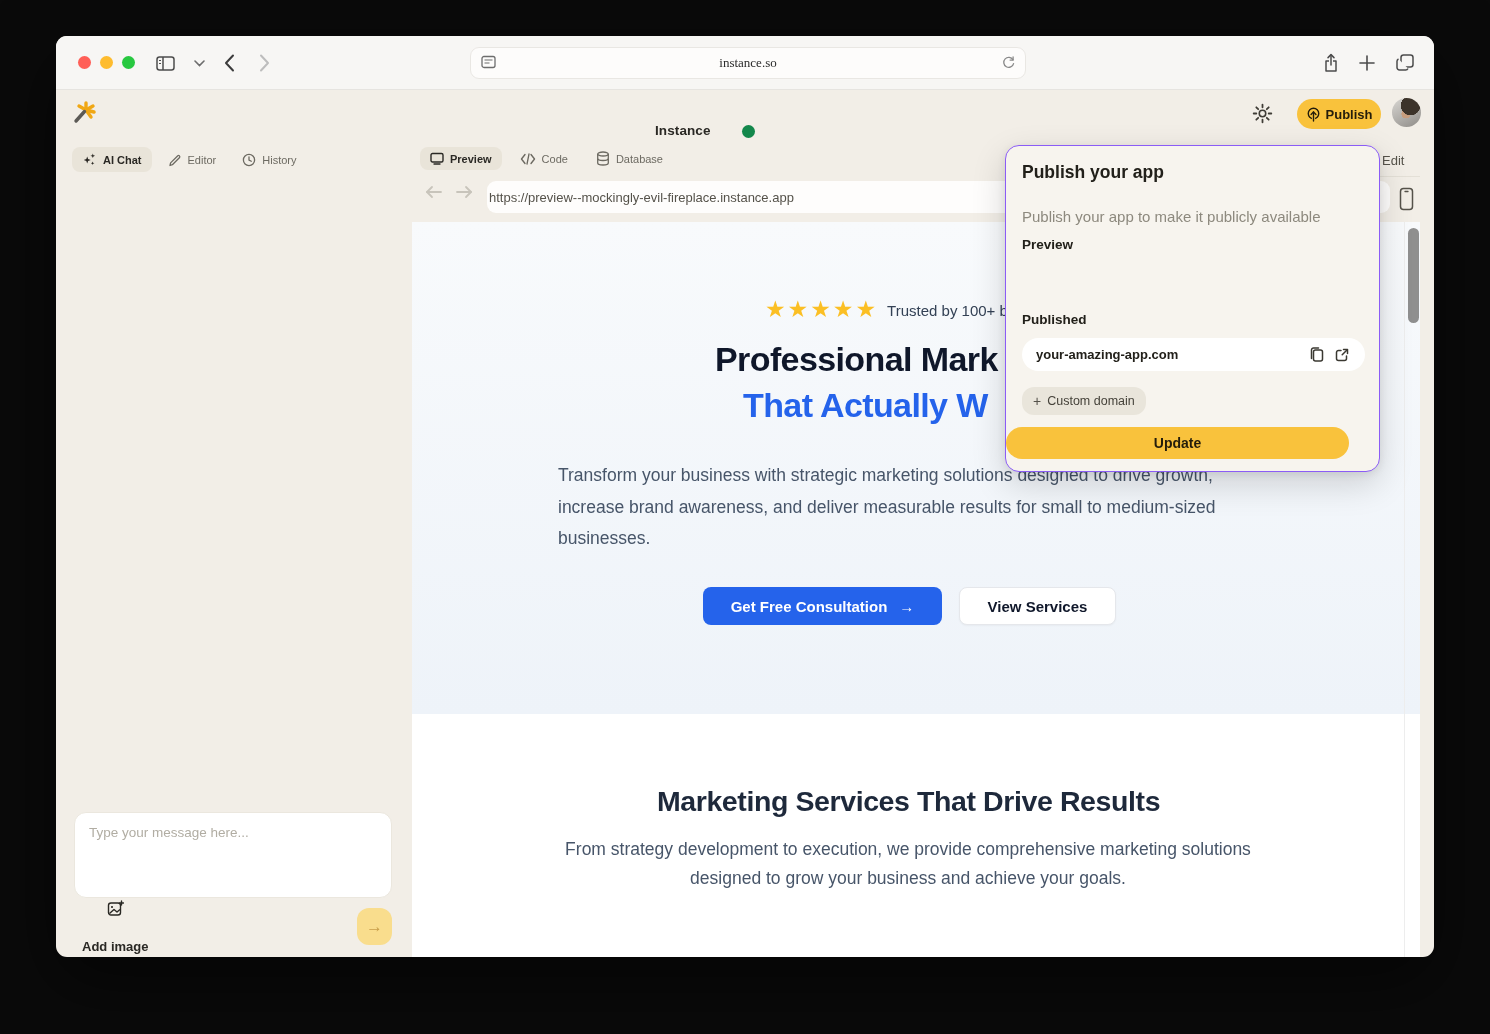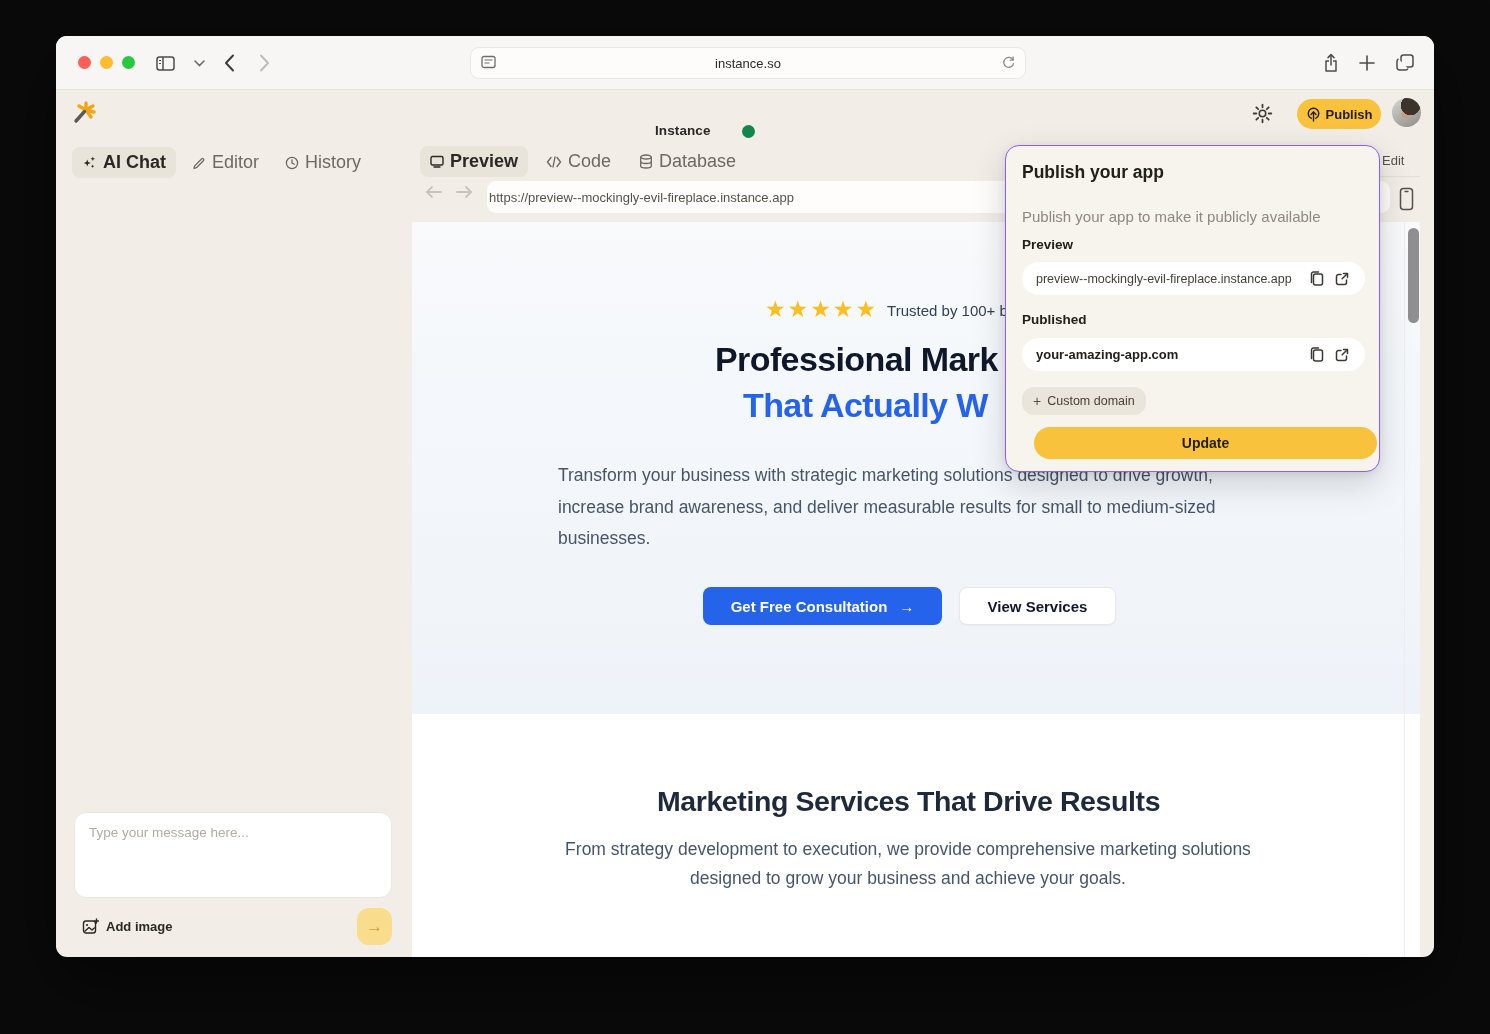--- a/index.html
+++ b/index.html
@@ -8,51 +8,51 @@
             background:#f2eee7; box-shadow:0 24px 70px rgba(0,0,0,.55); }
 
   
   .chrome { position:absolute; left:0; top:0; right:0; height:54px; background:#f7f6f4; border-bottom:1px solid #e6e4e0; }
   .lights { position:absolute; left:22px; top:20px; display:flex; gap:9px; }
   .light { width:13px; height:13px; border-radius:50%; }
   .chrome-ic { position:absolute; top:16px; width:22px; height:22px; display:flex; align-items:center; justify-content:center; color:#4c4c4c; }
   .urlbar { position:absolute; left:414px; top:11px; width:556px; height:32px; background:#fdfcfb; border:1px solid #e9e7e3;
             border-radius:9px; }
   .urlbar-text { position:absolute; left:0; right:0; top:0; bottom:0; display:flex; align-items:center; justify-content:center;
-                 font-size:13px; color:#2b2b2b; }
+                 font-size:13px; color:#2b2b2b;font-family:Liberation Serif, serif; }
   .urlbar .lefty { position:absolute; left:9px; top:6px; color:#6d6d6d;}
   .urlbar .righty { position:absolute; right:9px; top:7px; color:#8a8a8a;}
 
   
   .appbar { position:absolute; left:0; top:54px; right:0; height:48px; background:#f2eee7; }
   .logo { position:absolute; left:14px; top:10px; }
   .app-title-wrap { position:absolute; left:599px; top:0; height:48px; display:flex; align-items:flex-end; }
   .app-title { font-size:13.5px; font-weight:700; color:#2a2824; letter-spacing:.1px; }
   .status-dot { width:13px; height:13px; border-radius:50%; margin-left:31px; }
   .gear-btn { position:absolute; right:160px; top:13px; width:22px; height:22px; color:#3f3c36; }
   .publish-btn { position:absolute; right:53px; top:9px; width:84px; height:30px; border-radius:15px; background:#f9c23c;
                  display:flex; align-items:center; justify-content:center; gap:5px; font-size:13px; font-weight:700; color:#241d0b; }
   .avatar { position:absolute; right:13px; top:8px; width:29px; height:29px; border-radius:50%;
             background: radial-gradient(circle at 64% 26%, #3c332a 0 34%, rgba(0,0,0,0) 35%),
                         radial-gradient(circle at 48% 55%, #c79d7e 0 20%, rgba(0,0,0,0) 21%),
                         linear-gradient(150deg,#d9d7d3,#8f8c88); }
 
   
   .sidebar { position:absolute; left:10px; top:102px; width:334px; bottom:0; }
   .side-tabs { position:absolute; left:6px; top:9px; display:flex; align-items:center; gap:6px; }
-  .tab-pill { display:flex; align-items:center; gap:6px; padding:5px 10px; border-radius:8px; font-size:18px; }
+  .tab-pill { display:flex; align-items:center; gap:6px; padding:5px 10px; border-radius:8px; font-size:11px; }
   .tab-pill.active { background:#e9e4d9; color:#2a2824; font-weight:700; }
   .tab-pill.idle { color:#6d6a62; font-weight:500; }
   .composer { position:absolute; left:8px; right:8px; bottom:59px; height:86px; background:#ffffff; border:1px solid #ebe7de;
               border-radius:12px; padding:12px 14px; }
   .composer textarea { width:100%; height:100%; border:none; outline:none; resize:none; font-family:"Liberation Sans",sans-serif;
                        font-size:13.5px; color:#2a2824; background:transparent; }
   .composer textarea::placeholder { color:#b1ada3; }
   .composer-actions { position:absolute; left:8px; right:8px; bottom:12px; height:37px; display:flex; align-items:center; justify-content:space-between; }
-  .add-image { display:flex; align-items:center; gap:7px; font-size:13px; font-weight:700; color:#2a2824; padding-left:8px; }
+  .add-image { display:flex; align-items:center; gap:22px; font-size:13px; font-weight:700; color:#2a2824; padding-left:8px;flex-direction:column; }
   .send-btn { width:35px; height:37px; border-radius:12px; background:#f9dd8d; color:#c99f4a; display:flex; align-items:center;
               justify-content:center; font-size:17px; font-weight:700; }
 
   
   .ws-tabs { position:absolute; left:364px; top:110px; display:flex; align-items:center; gap:8px; }
   .ws-divider-v { position:absolute; left:1307px; top:112px; width:1px; height:26px; background:#ddd9d0; }
   .ws-divider-h { position:absolute; left:1307px; top:140px; right:14px; height:1px; background:#e4e0d7; }
   .edit-label { position:absolute; left:1326px; top:112px; height:24px; display:flex; align-items:center; font-size:13px; font-weight:500; color:#55524a; }
   .ws-nav { position:absolute; top:148px; display:flex; align-items:center; color:#c8c4bb; }
   .ws-url { position:absolute; left:431px; top:145px; width:903px; height:32px; background:#fefdfc; border:none; border-radius:9px;
@@ -85,21 +85,21 @@
   .pop-sub { position:absolute; left:16px; top:62px; font-size:15px; color:#8d897e; }
   .pop-label { position:absolute; left:16px; font-size:13.5px; font-weight:600; color:#22201a; }
   .pop-pill { position:absolute; left:16px; width:343px; height:33px; background:#ffffff; border-radius:17px; display:flex;
               align-items:center; padding:0 10px 0 14px; }
   .pop-pill .pill-text { flex:1; font-size:12.5px; color:#43403a; white-space:nowrap; overflow:hidden; }
   .pop-pill .pill-text.bold { font-size:13px; font-weight:800; color:#22201a; }
   .pill-ic { width:26px; height:26px; display:flex; align-items:center; justify-content:center; color:#3a3831; }
   .chip { position:absolute; left:16px; top:241px; display:inline-flex; align-items:center; gap:6px; padding:6px 11px;
           background:#e9e5db; border-radius:12px; font-size:12.5px; font-weight:500; color:#45423a; }
   .chip .plus { font-size:14px; color:#55524a; }
-  .update-btn { position:absolute; left:28px; top:281px; width:343px; height:32px; background:#f9c23c; border-radius:16px;
+  .update-btn { position:absolute; left:0; top:281px; width:343px; height:32px; background:#f9c23c; border-radius:16px;
                 display:flex; align-items:center; justify-content:center; font-size:14px; font-weight:700; color:#241d0b; }
 
   svg { display:block; }
 </style>
 </head>
 <body>
 
 <div class="window">
 
   <div class="chrome">
@@ -350,36 +350,20 @@
 
     <div class="vp-scroll-sep"></div>
     <div class="vp-thumb"></div>
   </div>
 
   <div class="popover">
     <div class="pop-title">Publish your app</div>
     <div class="pop-sub">Publish your app to make it publicly available</div>
 
     <div class="pop-label" style="top:91px">Preview</div>
-    <div class="pop-pill" style="top:116px">
-      <span class="pill-text">preview--mockingly-evil-fireplace.instance.app</span>
-      <span class="pill-ic">
-        <svg width="17" height="17" viewBox="0 0 17 17">
-            <rect x="5.5" y="4" width="9" height="11" rx="2" fill="none" stroke="#3a3831" stroke-width="1.5"></rect>
-            <path d="M3.5 12.5 v-8.5 a2 2 0 0 1 2 -2 h5" fill="none" stroke="#3a3831" stroke-width="1.5" stroke-linecap="round"></path>
-          </svg>
-      </span>
-      <span class="pill-ic">
-        <svg width="16" height="16" viewBox="0 0 16 16">
-            <path d="M7 3.5 H4.5 a2 2 0 0 0 -2 2 v6 a2 2 0 0 0 2 2 h6 a2 2 0 0 0 2 -2 V9" fill="none" stroke="#3a3831" stroke-width="1.5" stroke-linecap="round"></path>
-            <polyline points="9.5,2.5 13.5,2.5 13.5,6.5" fill="none" stroke="#3a3831" stroke-width="1.5" stroke-linecap="round" stroke-linejoin="round"></polyline>
-            <line x1="13.2" y1="2.8" x2="8.2" y2="7.8" stroke="#3a3831" stroke-width="1.5" stroke-linecap="round"></line>
-          </svg>
-      </span>
-    </div>
 
     <div class="pop-label" style="top:166px">Published</div>
     <div class="pop-pill" style="top:192px">
       <span class="pill-text bold">your-amazing-app.com</span>
       <span class="pill-ic">
         <svg width="17" height="17" viewBox="0 0 17 17">
             <rect x="5.5" y="4" width="9" height="11" rx="2" fill="none" stroke="#3a3831" stroke-width="1.5"></rect>
             <path d="M3.5 12.5 v-8.5 a2 2 0 0 1 2 -2 h5" fill="none" stroke="#3a3831" stroke-width="1.5" stroke-linecap="round"></path>
           </svg>
       </span>

